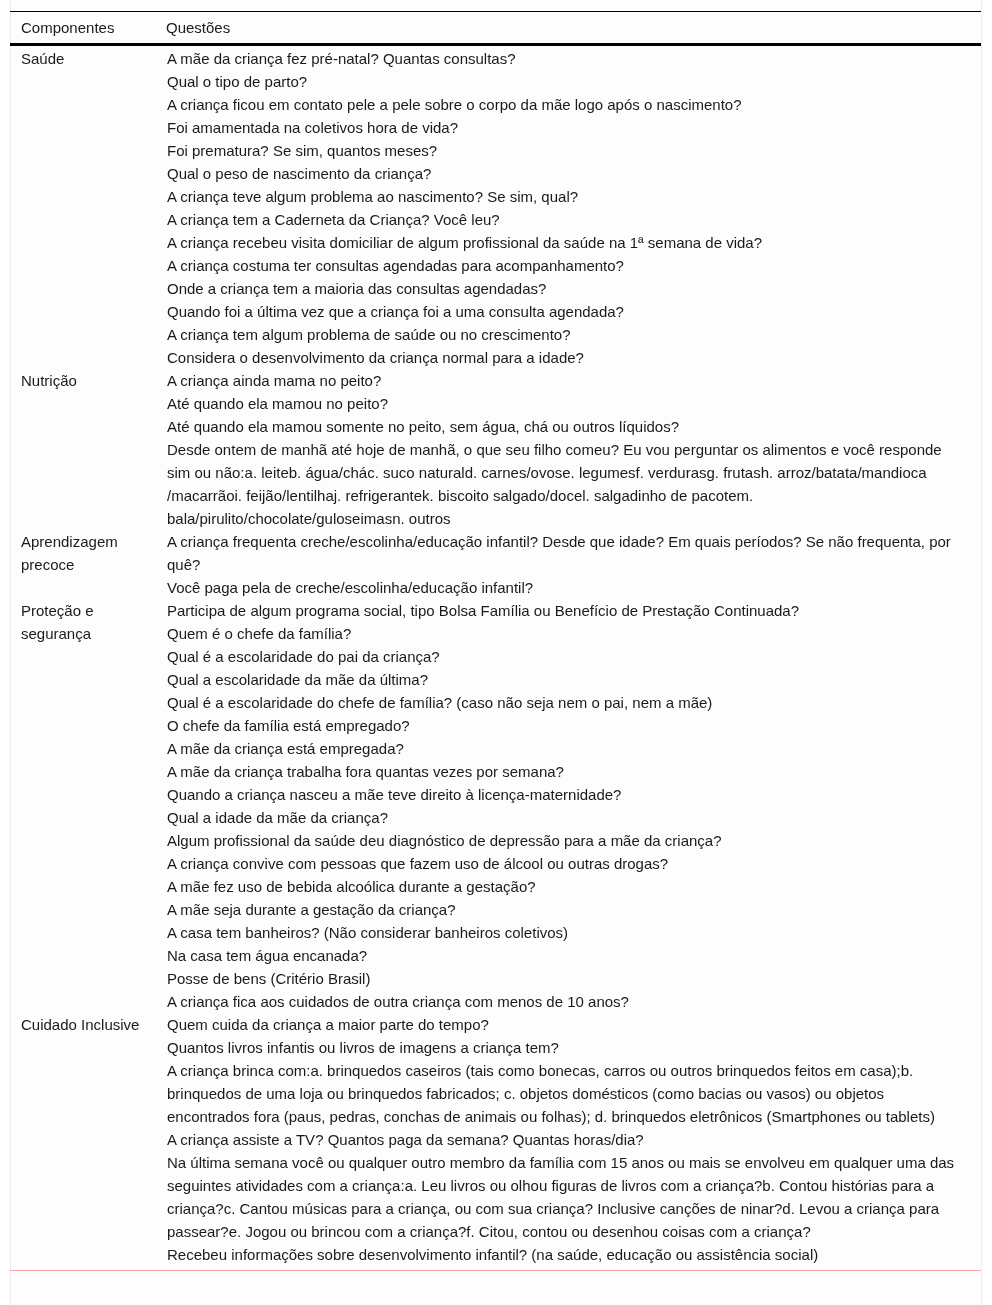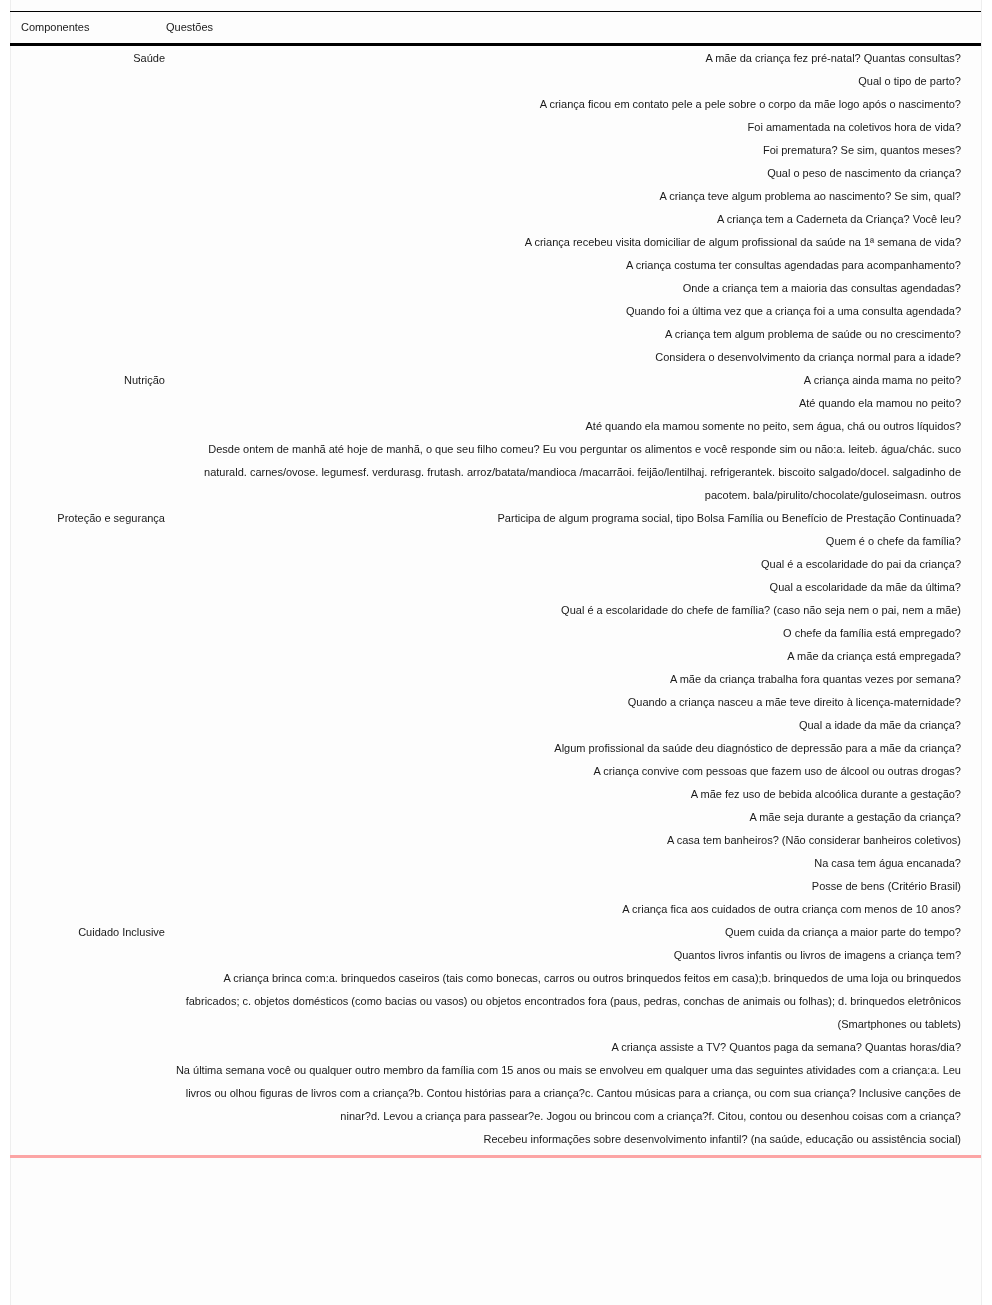--- a/index.html
+++ b/index.html
@@ -25,21 +25,21 @@
       border-left: 1px solid #eeeeee;
       border-right: 1px solid #eeeeee;
       box-sizing: border-box;
     }
     table {
       position: absolute;
       left: 10px;
       top: 11px;
       width: 971px;
       border-collapse: collapse;
-      font-size: 11px;
+      font-size: 15px;
       line-height: 23px;
     }
     thead tr {
       border-top: 1px solid #000;
       border-bottom: 3px solid #000;
     }
     thead th {
       font-weight: normal;
       text-align: left;
       padding: 4px 0 4px 0;
@@ -55,22 +55,21 @@
     }
     tbody td {
       vertical-align: top;
       padding-top: 0;
       padding-bottom: 0;
     }
     tbody tr.first-row td {
       padding-top: 1px;
     }
     tbody {
-      border-bottom: 3px solid #fca5a5;
-      text-align: right;
+      border-bottom: 1px solid #fca5a5;
     }
     tbody tr.last-row td {
       padding-bottom: 4px;
     }
     .q {
       display: block;
     }
   </style>
 </head>
 <body>
@@ -107,20 +106,27 @@
       <tr>
         <td class="c1">Nutrição</td>
         <td class="c2">
           <span class="q">A criança ainda mama no peito?</span>
           <span class="q">Até quando ela mamou no peito?</span>
           <span class="q">Até quando ela mamou somente no peito, sem água, chá ou outros líquidos?</span>
           <span class="q">Desde ontem de manhã até hoje de manhã, o que seu filho comeu? Eu vou perguntar os alimentos e você responde sim ou não:a. leiteb. água/chác. suco naturald. carnes/ovose. legumesf. verdurasg. frutash. arroz/batata/mandioca /macarrãoi. feijão/lentilhaj. refrigerantek. biscoito salgado/docel. salgadinho de pacotem. bala/pirulito/chocolate/guloseimasn. outros</span>
         </td>
       </tr>
       <tr>
+        <td class="c1">Aprendizagem precoce</td>
+        <td class="c2">
+          <span class="q">A criança frequenta creche/escolinha/educação infantil? Desde que idade? Em quais períodos? Se não frequenta, por quê?</span>
+          <span class="q">Você paga pela de creche/escolinha/educação infantil?</span>
+        </td>
+      </tr>
+      <tr>
         <td class="c1">Proteção e segurança</td>
         <td class="c2">
           <span class="q">Participa de algum programa social, tipo Bolsa Família ou Benefício de Prestação Continuada?</span>
           <span class="q">Quem é o chefe da família?</span>
           <span class="q">Qual é a escolaridade do pai da criança?</span>
           <span class="q">Qual a escolaridade da mãe da última?</span>
           <span class="q">Qual é a escolaridade do chefe de família? (caso não seja nem o pai, nem a mãe)</span>
           <span class="q">O chefe da família está empregado?</span>
           <span class="q">A mãe da criança está empregada?</span>
           <span class="q">A mãe da criança trabalha fora quantas vezes por semana?</span>

